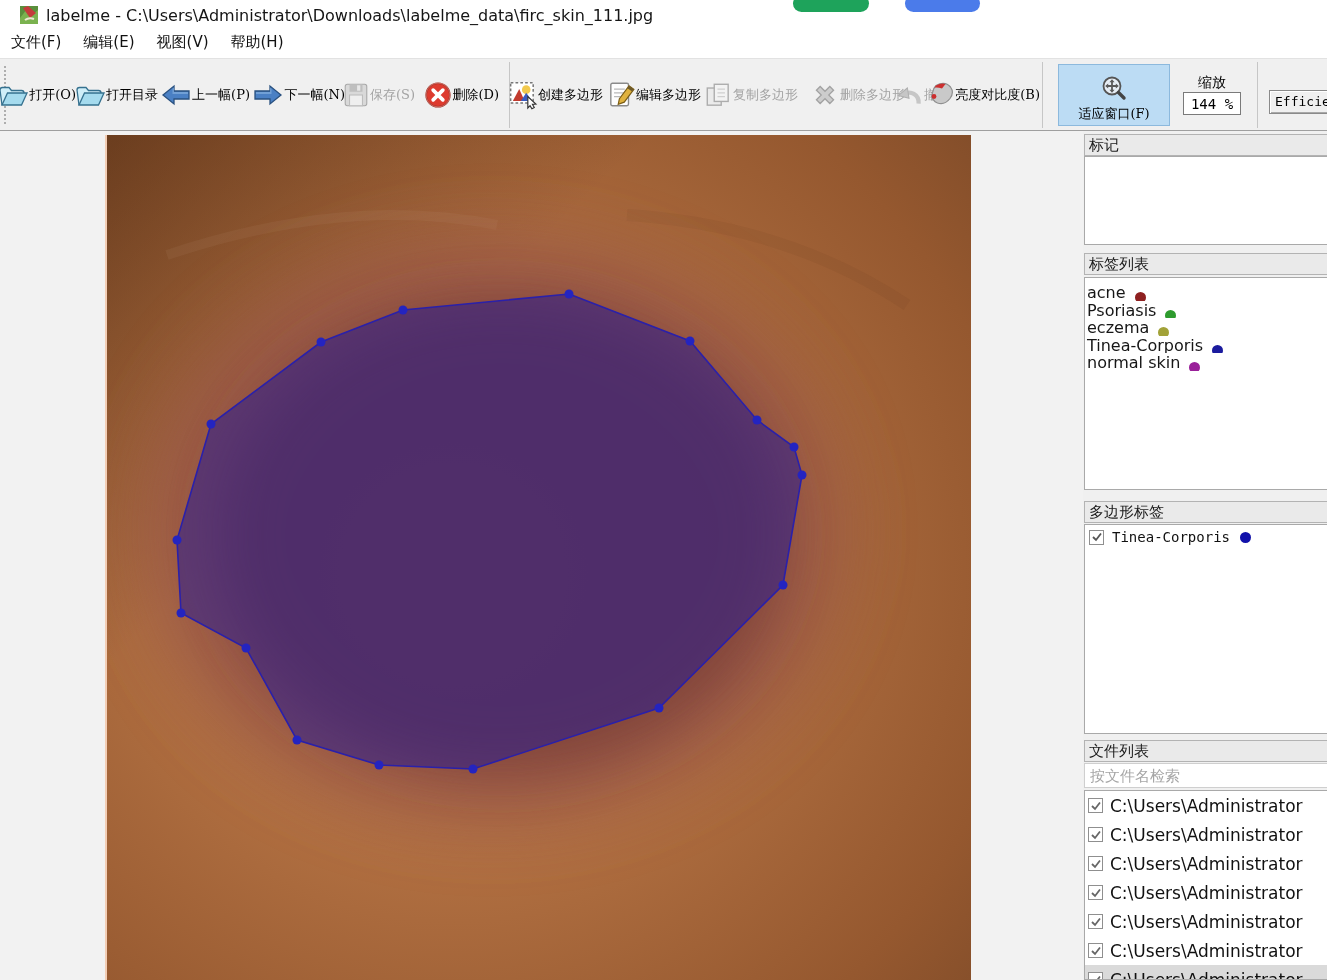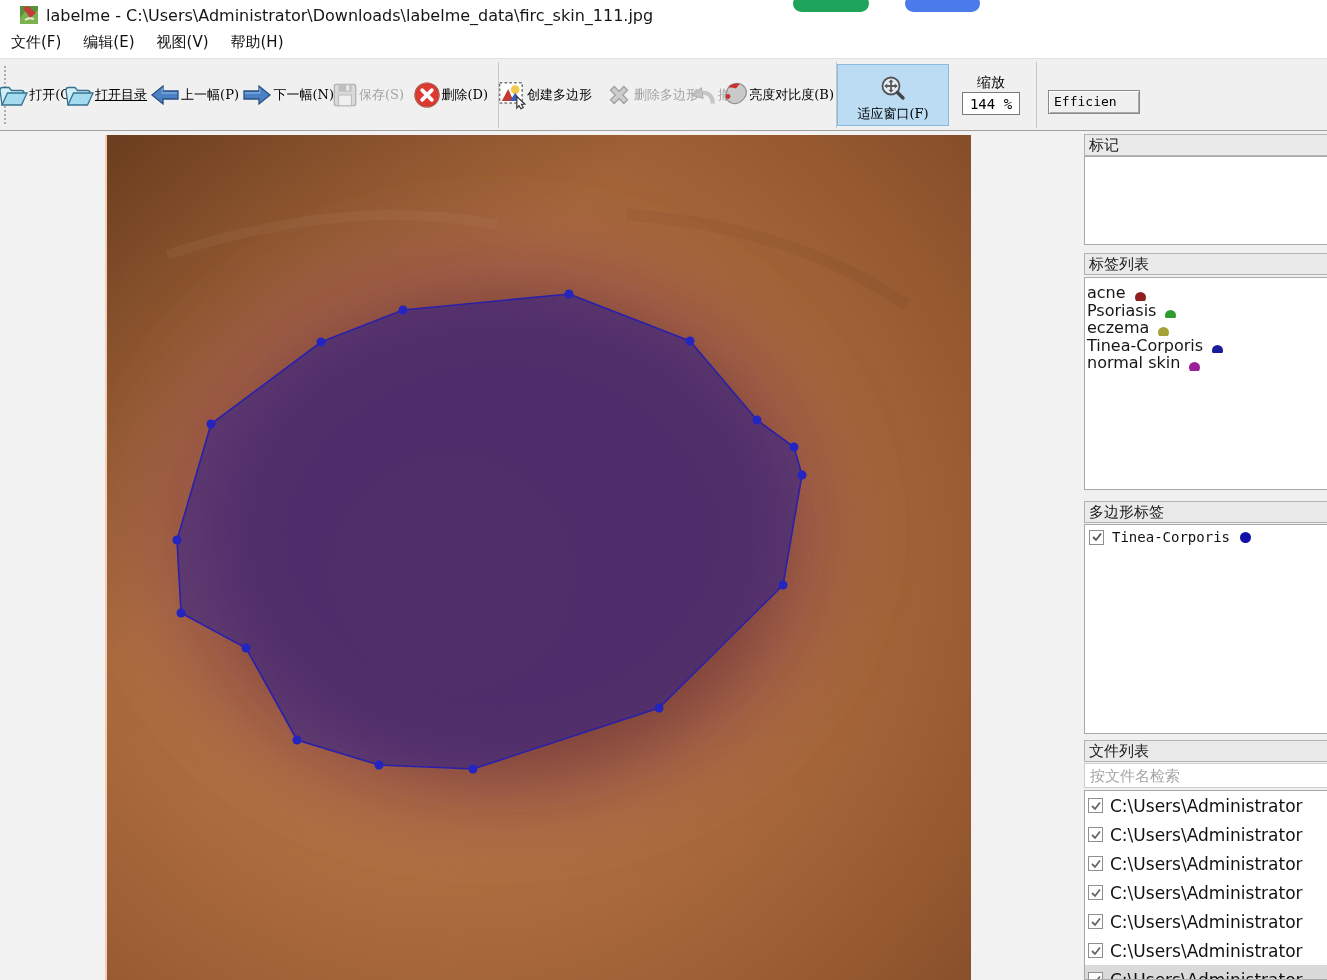--- a/index.html
+++ b/index.html
@@ -119,21 +119,21 @@
   <div class="tbtn" style="width:64px;margin-left:6px;align-items:center;">
     <span class="ticon">
       <svg width="32" height="28" viewBox="0 0 32 28">
         <path d="M5 24 L3 9 q0-2.5 2.5-2.5 h6.5 l2.5 3 h10 q2.5 0 2.5 2.5 v1" fill="#cfeef8" stroke="#35718f" stroke-width="1.3"></path>
         <path d="M5 24 L10.5 12 h19.5 l-5.5 12 z" fill="#a5dbee" stroke="#35718f" stroke-width="1.3"></path>
       </svg>
     </span>
     <span class="tlabel">打开(O)</span>
   </div>
 
-  <div class="tbtn" style="width:65px;margin-left:6px;text-decoration:underline;">
+  <div class="tbtn" style="width:65px;margin-left:17px;">
     <span class="ticon">
       <svg width="32" height="28" viewBox="0 0 32 28">
         <path d="M5 24 L3 9 q0-2.5 2.5-2.5 h6.5 l2.5 3 h10 q2.5 0 2.5 2.5 v1" fill="#cfeef8" stroke="#35718f" stroke-width="1.3"></path>
         <path d="M5 24 L10.5 12 h19.5 l-5.5 12 z" fill="#a5dbee" stroke="#35718f" stroke-width="1.3"></path>
       </svg>
     </span>
     <span class="tlabel">打开目录</span>
   </div>
 
   <div class="tbtn" style="width:80px;margin-left:12px;">
@@ -187,21 +187,42 @@
         <rect x="2.5" y="2.5" width="21" height="19" fill="#fff" stroke="#777" stroke-dasharray="2.5 2" stroke-width="1.4"></rect>
         <circle cx="17" cy="9" r="4" fill="#f2c94c"></circle>
         <path d="M4.5 19.5 L10.5 8.5 L15.5 19.5 z" fill="#c23b2e"></path>
         <path d="M12 19.5 L17 12 L22.5 19.5 z" fill="#3a5cc0"></path>
         <path d="M18.5 15.5 l7.5 7 -3.2 0.2 1.7 3 -2.2 1.2 -1.7-3 -2.1 2.2 z" fill="#fff" stroke="#333" stroke-width="1.1"></path>
       </svg>
     </span>
     <span class="tlabel">创建多边形</span>
   </div>
 
-
+  <div class="tbtn" style="width:86px;margin-left:12px;">
+    <span class="ticon">
+      <svg width="30" height="30" viewBox="0 0 28 28">
+        <rect x="4.5" y="3" width="16.5" height="21" rx="1.5" fill="#fdfdfd" stroke="#8a8a8a" stroke-width="1.3"></rect>
+        <path d="M7.5 8.5 h10 M7.5 12 h10 M7.5 15.5 h6" stroke="#b8b8b8" stroke-width="1.3"></path>
+        <path d="M12.5 17.5 L21.5 5.5 l4.5 3.2 -9 12 -5.6 2 z" fill="#e0b23e" stroke="#7a5c14" stroke-width="1.1"></path>
+        <path d="M21.5 5.5 l4.5 3.2 -1.6 2.1 -4.5-3.2 z" fill="#6e5a2a"></path>
+      </svg>
+    </span>
+    <span class="tlabel">编辑多边形</span>
+  </div>
+
+  <div class="tbtn disabled" style="width:86px;margin-left:11px;">
+    <span class="ticon">
+      <svg width="30" height="30" viewBox="0 0 28 28">
+        <rect x="4" y="7.5" width="13" height="16" fill="#ebebeb" stroke="#adadad" stroke-width="1.3"></rect>
+        <rect x="10.5" y="4" width="13" height="16" fill="#f3f3f3" stroke="#adadad" stroke-width="1.3"></rect>
+        <path d="M13.5 8.5 h7 M13.5 12 h7 M13.5 15.5 h7" stroke="#cfcfcf" stroke-width="1.2"></path>
+      </svg>
+    </span>
+    <span class="tlabel">复制多边形</span>
+  </div>
 
   <div class="tbtn disabled" style="width:86px;margin-left:12px;justify-content:space-between;">
     <span class="ticon">
       <svg width="30" height="30" viewBox="0 0 28 28">
         <path d="M6 9.5 l3.5-3.5 4.5 4.5 4.5-4.5 3.5 3.5 -4.5 4.5 4.5 4.5 -3.5 3.5 -4.5-4.5 -4.5 4.5 -3.5-3.5 4.5-4.5 z" fill="#cccccc" stroke="#a2a2a2" stroke-width="1.2"></path>
       </svg>
     </span>
     <span class="tlabel">删除多边形</span>
   </div>
 
@@ -222,21 +243,21 @@
         <path d="M9 4.5 q5.5-3.2 9.5-1.5 l-3.5 4.5 q-4-1.5-7.5-1 z" fill="#cc2f2f"></path>
         <circle cx="7" cy="15.5" r="2.4" fill="#cc2f2f"></circle>
       </svg>
     </span>
     <span class="tlabel">亮度</span>
     <span class="tlabel">对比度(B)</span>
   </div>
 
   <div class="tb-sep" style="margin-left:2px;"></div>
 
-  <div class="fit-btn" style="margin-left:0;">
+  <div class="fit-btn" style="margin-left:15px;">
     <span class="ticon" style="height:34px;">
       <svg width="30" height="30" viewBox="0 0 30 30">
         <circle cx="13" cy="12" r="8.5" fill="#e7eef5" stroke="#555" stroke-width="1.8"></circle>
         <path d="M12.1 7.5 h1.8 v9 h-1.8 z M8.5 11.1 h9 v1.8 h-9 z" fill="#5a5a5a"></path>
         <path d="M13 5.2 l2.6 3 h-5.2 z M13 18.8 l-2.6-3 h5.2 z M6.2 12 l3-2.6 v5.2 z M19.8 12 l-3 2.6 v-5.2 z" fill="#5a5a5a"></path>
         <path d="M19.5 18.5 L25 24" stroke="#444" stroke-width="3.4" stroke-linecap="round"></path>
       </svg>
     </span>
     <span class="tlabel">适应窗口(F)</span>
   </div>

